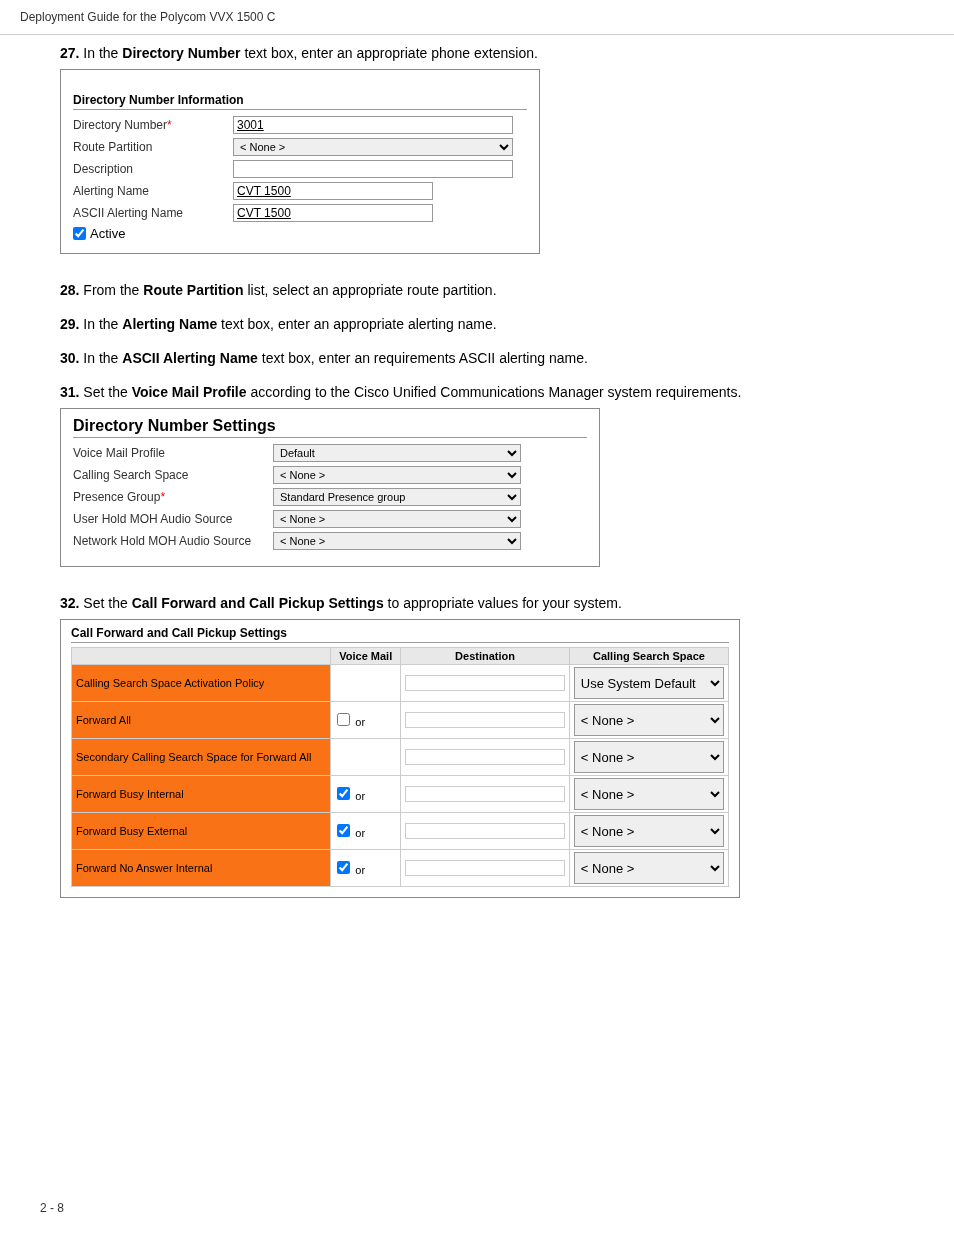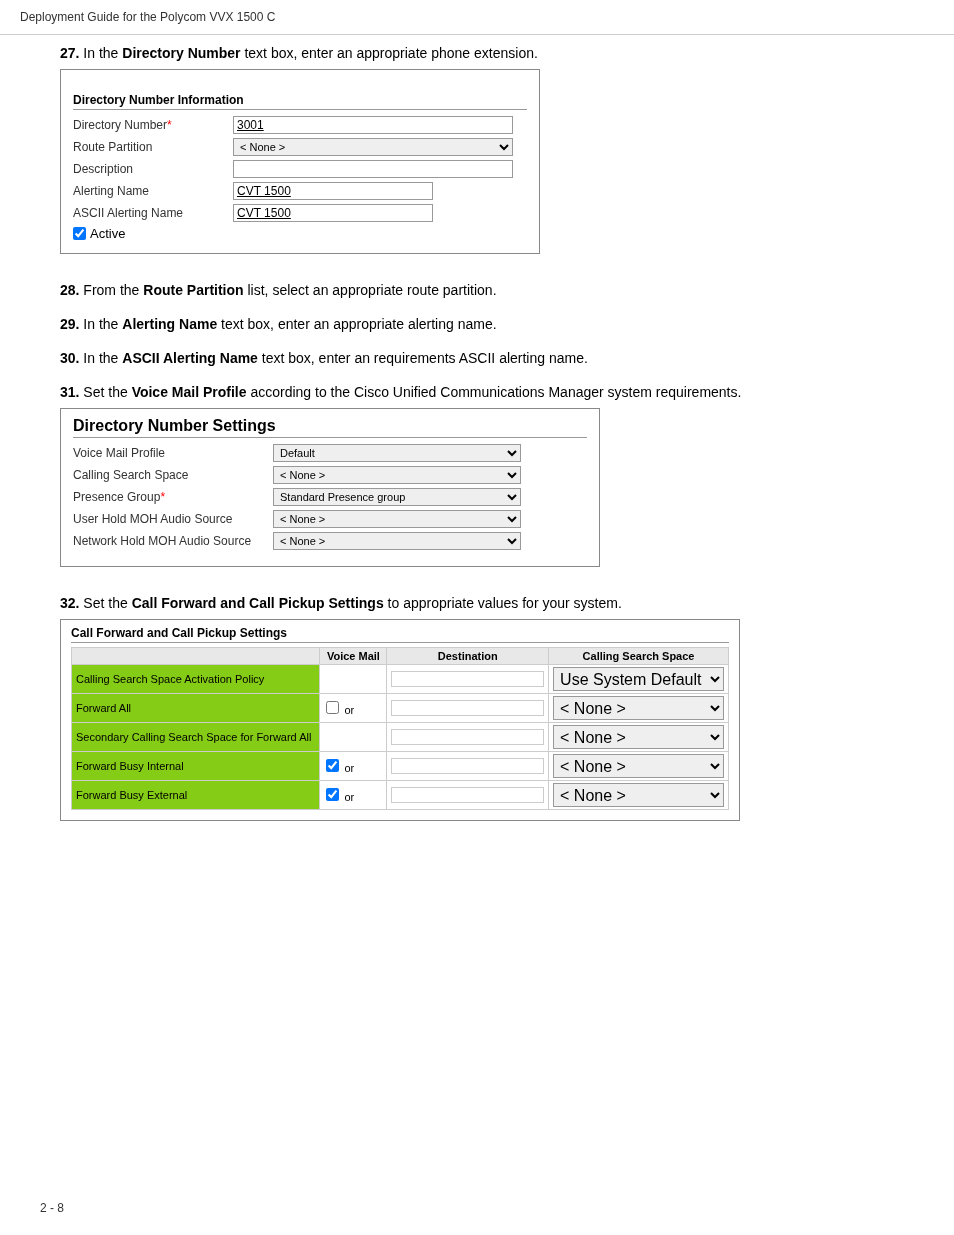--- a/index.html
+++ b/index.html
@@ -134,34 +134,34 @@
       font-size: 11px;
       font-weight: bold;
       text-align: center;
     }
     .cf-table td {
       border: 1px solid #ccc;
       padding: 2px 4px;
       font-size: 11px;
     }
     .cf-table .label-cell {
-      background: #84cc16;
+      background: #f97316;
       font-size: 11px;
       white-space: nowrap;
     }
     .cf-table input[type="text"] {
       width: 100%;
       height: 16px;
       font-size: 11px;
       border: 1px solid #ccc;
     }
     .cf-table select {
       width: 100%;
-      height: 24px;
-      font-size: 16px;
+      height: 32px;
+      font-size: 13px;
     }
     .cf-table input[type="checkbox"] {
       margin: 0 2px;
     }
     .page-footer {
       position: absolute;
       bottom: 20px;
       left: 40px;
       font-size: 12px;
       color: #333;
@@ -381,20 +381,32 @@
               <input type="checkbox" checked="" style=""> <span>or</span>
             </td>
             <td><input type="text" style=""></td>
             <td>
               <select>
                 <option>&lt; None &gt;</option>
               </select>
             </td>
           </tr>
 
+          <tr>
+            <td class="label-cell">Forward No Answer Internal</td>
+            <td>
+              <input type="checkbox" checked="" style=""> <span>or</span>
+            </td>
+            <td><input type="text" style=""></td>
+            <td>
+              <select>
+                <option>&lt; None &gt;</option>
+              </select>
+            </td>
+          </tr>
 
         </tbody>
       </table>
     </div>
   </div>
 
 </div>
 
 <div class="page-footer">
   <span>2 - 8</span>

